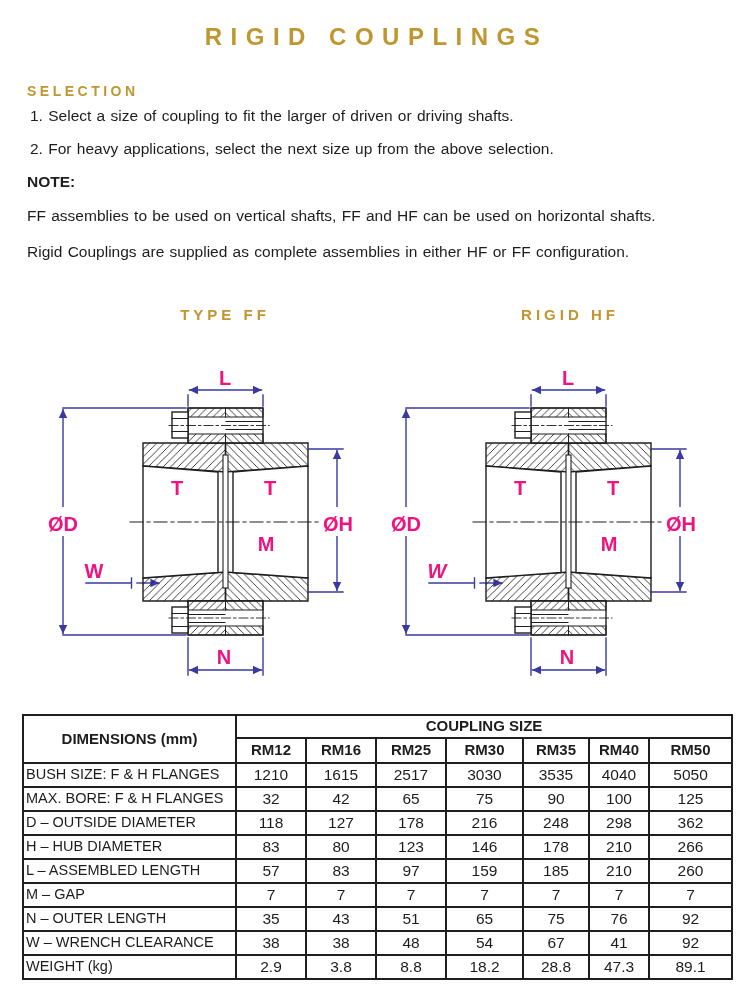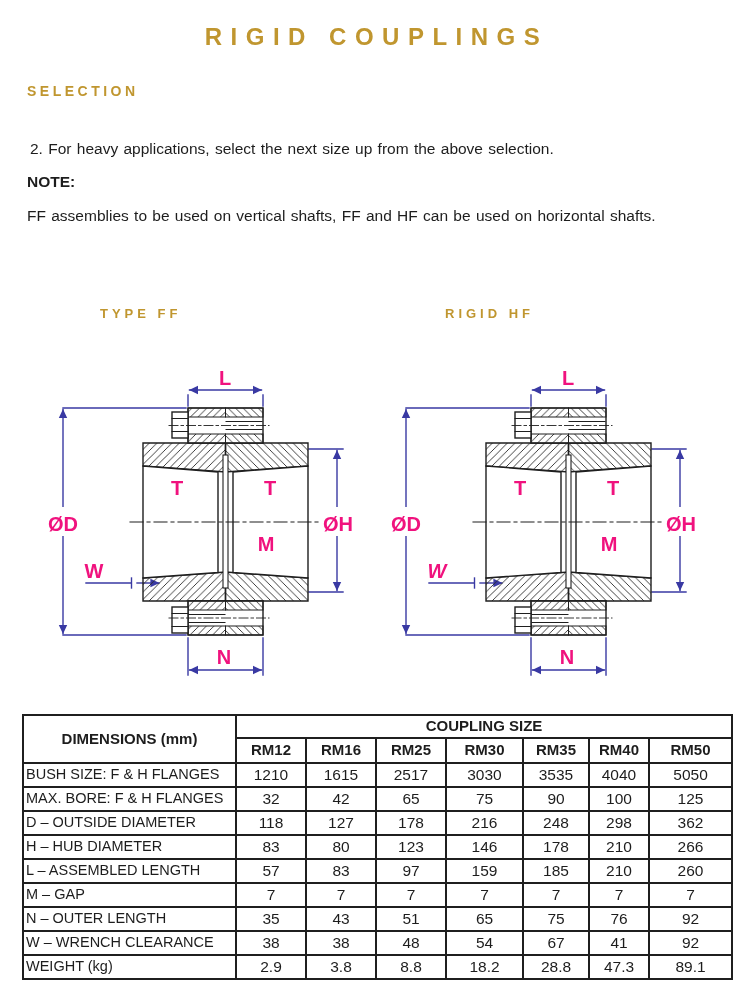--- a/index.html
+++ b/index.html
@@ -9,21 +9,21 @@
   .gold{color:#c0962f;}
   h1.title{margin:0;left:0;top:23px;width:753px;text-align:center;
            font-size:24px;font-weight:bold;letter-spacing:8.5px;}
   .sel-head{left:27px;top:83px;font-size:14px;font-weight:bold;letter-spacing:3.5px;}
   .body-text{font-size:15.5px;word-spacing:1px;}
   .item1{left:30px;top:107px;}
   .item2{left:30px;top:140px;}
   .note-label{left:27px;top:173px;font-weight:bold;}
   .note1{left:27px;top:207px;}
   .note2{left:27px;top:243px;}
-  .diag-title{top:306px;width:250px;text-align:left;font-size:13px;font-weight:bold;letter-spacing:4px;}
+  .diag-title{top:306px;width:250px;text-align:center;font-size:15px;font-weight:bold;letter-spacing:4px;}
   .diag-title.ff{left:100px;}
   .diag-title.hf{left:445px;}
   svg.diagram{position:absolute;top:345px;}
   svg.diagram.ff{left:30px;}
   svg.diagram.hf{left:373px;}
   .dlabel text{fill:#f0127e;font-family:"Liberation Sans",sans-serif;
                font-size:20px;font-weight:bold;text-anchor:middle;}
   svg.diagram.hf text.w-label{font-style:italic;}
   table.spec{position:absolute;left:22px;top:714px;width:709px;border-collapse:collapse;
              table-layout:fixed;font-size:15px;}
@@ -37,23 +37,25 @@
   tr.drow td{height:22px;}
 </style>
 </head>
 <body>
 
 <div class="page">
 
   <h1 class="abs title gold">RIGID COUPLINGS</h1>
 
   <div class="abs sel-head gold">SELECTION</div>
+  <div class="abs body-text item1">1. Select a size of coupling to fit the larger of driven or driving shafts.</div>
   <div class="abs body-text item2">2. For heavy applications, select the next size up from the above selection.</div>
   <div class="abs body-text note-label">NOTE:</div>
   <div class="abs body-text note1">FF assemblies to be used on vertical shafts, FF and HF can be used on horizontal shafts.</div>
+  <div class="abs body-text note2">Rigid Couplings are supplied as complete assemblies in either HF or FF configuration.</div>
 
   <div class="abs diag-title ff gold">TYPE FF</div>
   <div class="abs diag-title hf gold">RIGID HF</div>
 
   <svg width="0" height="0" style="position:absolute" aria-hidden="true">
     <defs>
       <pattern id="hL" width="7.5" height="7.5" patternUnits="userSpaceOnUse">
         <path d="M0,7.5 L7.5,0 M-1.9,1.9 L1.9,-1.9 M5.6,9.4 L9.4,5.6" stroke="#2a2a2a" stroke-width="0.9" fill="none"></path>
       </pattern>
       <pattern id="hR" width="7.5" height="7.5" patternUnits="userSpaceOnUse">

